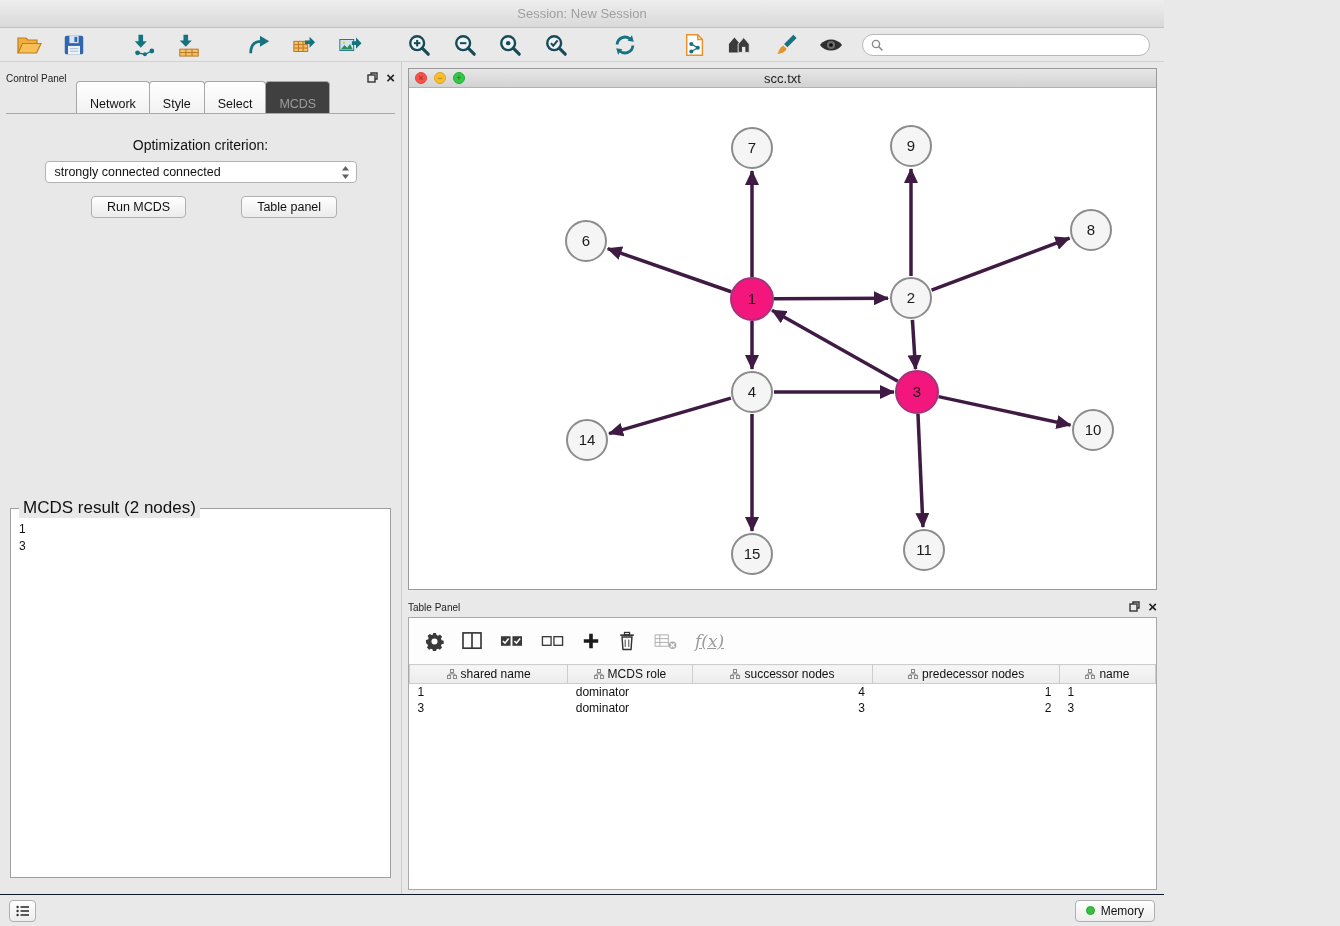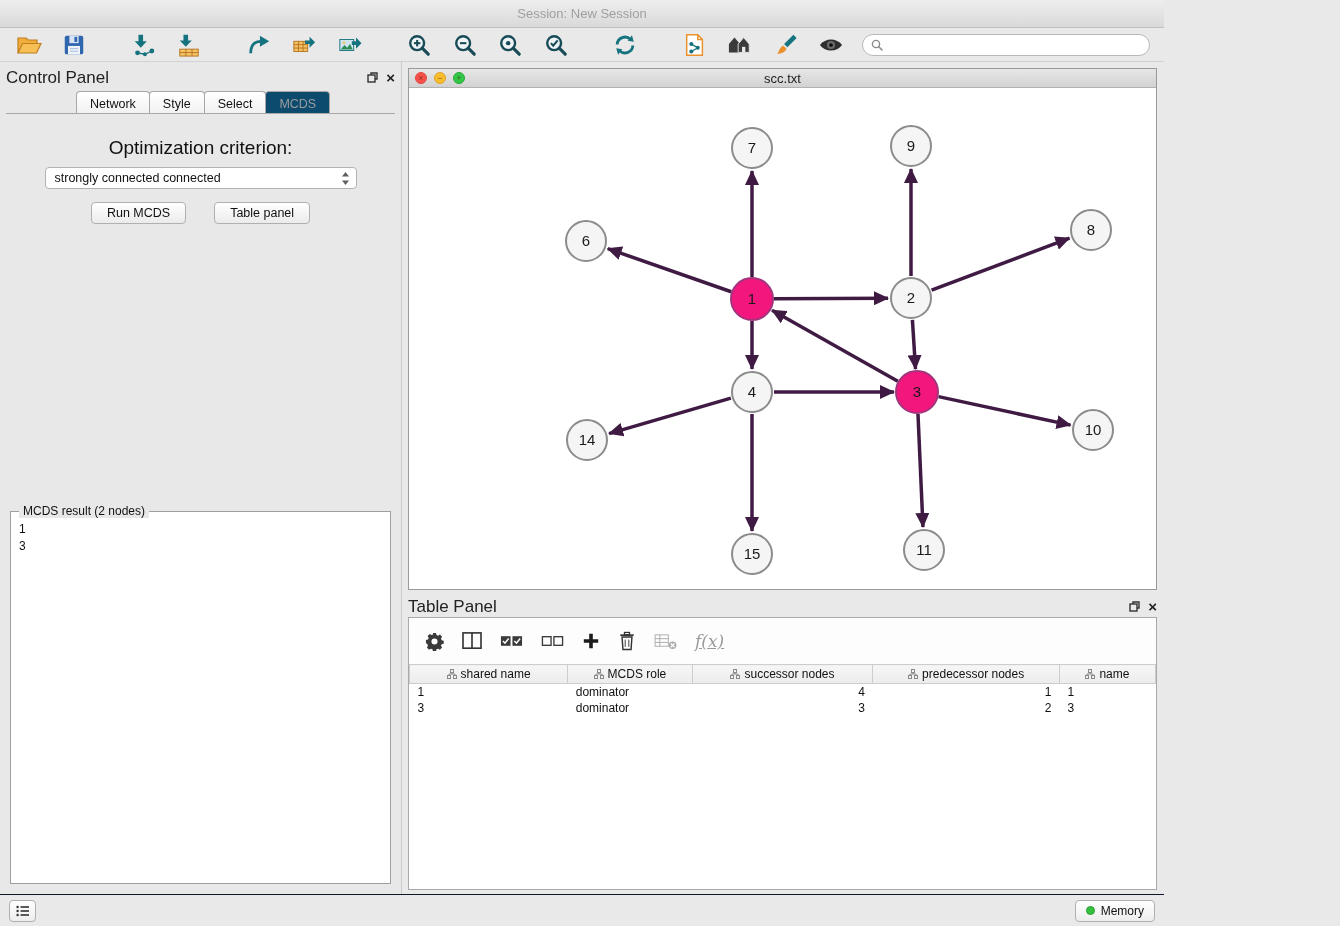--- a/index.html
+++ b/index.html
@@ -17,33 +17,33 @@
   .tgap { margin-left:24px; }
   .search-box { margin-left:auto; width:292px; height:22px; background:#fff; border:1px solid #b9b9b9; border-radius:11px; display:flex; align-items:center; padding:0 8px; gap:5px; }
   .search-box input { border:none; outline:none; flex:1; font-size:12px; background:transparent; font-family:inherit; color:#333; }
 
   
   .main { flex:1; display:flex; min-height:0; }
 
   
   .control-panel { flex:0 0 402px; width:402px; background:#e8e8e8; border-right:1px solid #cbcbcb; padding:6px 6px 0 6px; display:flex; flex-direction:column; min-height:0; }
   .panel-header { height:20px; display:flex; align-items:center; }
-  .panel-title { font-size:17px; color:#222; }
+  .panel-title { font-size:10px; color:#222; }
   .win-icons { margin-left:auto; display:flex; align-items:center; gap:8px; }
   .close-x { font-size:15px; font-weight:bold; color:#222; line-height:14px; cursor:default; }
   .cp-tabs { height:26px; display:flex; align-items:flex-end; padding-left:70px; border-bottom:1px solid #a8a8a8; }
-  .tab { font-size:12.5px; color:#111; padding:5px 13px 2px 13px; background:linear-gradient(#ffffff,#f2f2f2); border:1px solid #a7a7a7; border-bottom:none; border-radius:4px 4px 0 0; margin-right:-1px; cursor:default; white-space:nowrap; }
-  .tab.active { background:#0c4a6e; color:#9c9c9c; }
+  .tab { font-size:12.5px; color:#111; padding:15px 13px 2px 13px; background:linear-gradient(#ffffff,#f2f2f2); border:1px solid #a7a7a7; border-bottom:none; border-radius:4px 4px 0 0; margin-right:-1px; cursor:default; white-space:nowrap; }
+  .tab.active { background:#404040; color:#9c9c9c; }
   .cp-body { flex:1; min-height:0; overflow:hidden; display:block; }
-  .opt-label { margin-top:23px; text-align:center; font-size:19px; color:#111; }
+  .opt-label { margin-top:23px; text-align:center; font-size:14px; color:#111; }
   .dropdown { width:312px; height:22px; margin:8px auto 0 auto; background:#fff; border:1px solid #b2b2b2; border-radius:4px; display:flex; align-items:center; justify-content:space-between; padding:0 6px 0 9px; font-size:12.5px; color:#111; cursor:default; }
   .btn-row { margin-top:13px; display:flex; justify-content:center; gap:28px; }
-  .aqua-btn { font-family:inherit; font-size:12.5px; color:#111; padding:3px 15px; border:1px solid #b0b0b0; border-radius:4px; background:linear-gradient(#ffffff,#ebebeb); cursor:default; }
+  .aqua-btn { font-family:inherit; font-size:12.5px; color:#111; padding:3px 15px; border:1px solid #b0b0b0; border-radius:4px; background:linear-gradient(#ffffff,#ebebeb); cursor:default;margin-left:27px; }
   .result-box { margin:280px 4px 0 4px; height:380px; background:#fff; border:1px solid #9f9f9f; padding:3px 6px; }
-  .result-box legend { font-size:12px; color:#111; padding:0 4px; margin-left:2px; background:#e8e8e8; }
+  .result-box legend { font-size:17px; color:#111; padding:0 4px; margin-left:2px; background:#e8e8e8; }
   #result-lines div { font-size:12px; line-height:17px; color:#111; padding-left:2px; }
 
   
   .right-col { flex:1; min-width:0; display:flex; flex-direction:column; margin:6px 7px 4px 6px; min-height:0; }
 
   
   .network-window { flex:0 0 522px; border:1px solid #9a9a9a; background:#fff; display:flex; flex-direction:column; }
   .nw-titlebar { flex:0 0 19px; background:linear-gradient(#e7e7e7,#d2d2d2); border-bottom:1px solid #b2b2b2; position:relative; display:flex; align-items:center; justify-content:center; }
   .traffic { position:absolute; left:6px; top:3px; display:flex; gap:7px; }
   .tl { width:12px; height:12px; border-radius:50%; font-size:9px; line-height:11px; text-align:center; color:rgba(60,30,10,0.6); cursor:default; }

